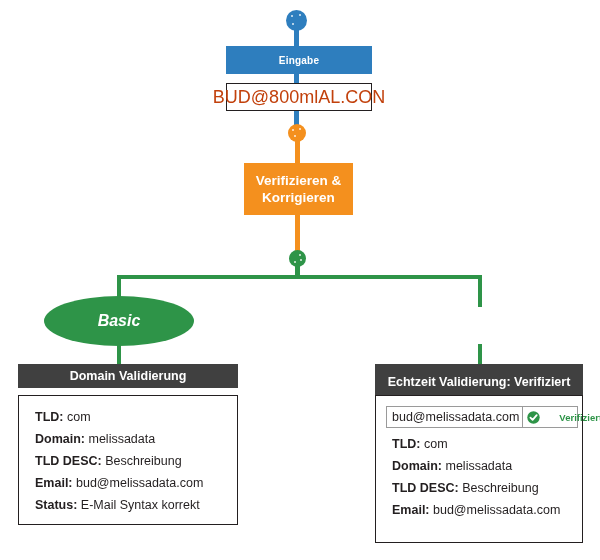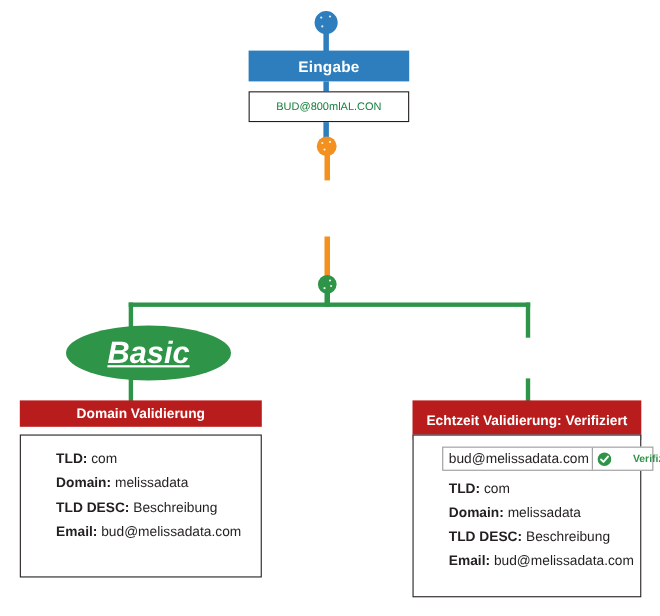--- a/index.html
+++ b/index.html
@@ -46,22 +46,22 @@
   .white-box {
     position: absolute;
     background: #ffffff;
     border: 1.5px solid #231f20;
     box-sizing: border-box;
     display: flex;
     align-items: center;
     justify-content: center;
   }
   .box-text {
-    color: #15803d;
-    font-size: 10px;
+    color: #c2410c;
+    font-size: 18px;
   }
   
   .orange-box {
     position: absolute;
     background: #F4901E;
     color: #ffffff;
     font-weight: bold;
     font-size: 13.5px;
     line-height: 17px;
     text-align: center;
@@ -78,35 +78,35 @@
     display: flex;
     align-items: center;
     justify-content: center;
     color: #ffffff;
     font-style: italic;
     font-weight: bold;
   }
   
   .panel-head {
     position: absolute;
-    background: #b91c1c;
+    background: #404040;
     color: #ffffff;
     font-weight: bold;
     font-size: 12.5px;
     display: flex;
     align-items: center;
     justify-content: center;
     box-sizing: border-box;
   }
   .panel-body {
     position: absolute;
     background: #ffffff;
     border: 1.5px solid #231f20;
     box-sizing: border-box;
-    padding: 10px 0 10px 16px;
+    padding: 10px 0 10px 0;
   }
   .kv {
     font-size: 12.5px;
     color: #231f20;
     line-height: 22px;
     white-space: nowrap;
   }
   .kv .k { font-weight: bold; }
   .kv .v { font-weight: normal; }
   
@@ -149,58 +149,64 @@
 <div id="canvas">
 
   <div class="conn" style="left:294px; top:26px; width:5px; height:22px; background:#2E7EBE;"></div>
 
   <div class="node" style="left:286px; top:10px; width:21px; height:21px; background:#2E7EBE;">
     <span class="dot" style="left:5px; top:5px;"></span>
     <span class="dot" style="left:13px; top:4px;"></span>
     <span class="dot" style="left:6px; top:13px;"></span>
   </div>
 
-  <div class="bar-title" style="left:226px; top:46px; width:146px; height:28px; background:#2E7EBE; font-size:14px;">
+  <div class="bar-title" style="left:226px; top:46px; width:146px; height:28px; background:#2E7EBE; font-size:10px;">
     <span>Eingabe</span>
   </div>
 
   <div class="conn" style="left:294px; top:74px; width:5px; height:16px; background:#2E7EBE;"></div>
 
   <div class="white-box" style="left:226px; top:83px; width:146px; height:28px;">
     <span class="box-text">BUD@800mlAL.CON</span>
   </div>
 
   <div class="conn" style="left:294px; top:111px; width:5px; height:18px; background:#2E7EBE;"></div>
 
   <div class="node" style="left:288px; top:124px; width:18px; height:18px; background:#F4901E;">
     <span class="dot" style="left:4px; top:5px;"></span>
     <span class="dot" style="left:11px; top:4px;"></span>
     <span class="dot" style="left:6px; top:11px;"></span>
   </div>
 
   <div class="conn" style="left:295px; top:140px; width:5px; height:24px; background:#F4901E;"></div>
 
+  <div class="orange-box" style="left:244px; top:163px; width:109px; height:52px;">
+    <span>
+      <span>Verifizieren &amp;</span><br>
+      <span>Korrigieren</span>
+    </span>
+  </div>
 
   <div class="conn" style="left:295px; top:215px; width:5px; height:40px; background:#F4901E;"></div>
 
   <div class="node" style="left:289px; top:250px; width:17px; height:17px; background:#2E9448;">
     <span class="dot" style="left:10px; top:4px;"></span>
     <span class="dot" style="left:11px; top:9px;"></span>
     <span class="dot" style="left:5px; top:11px;"></span>
   </div>
 
   <div class="conn" style="left:295px; top:265px; width:5px; height:14px; background:#2E9448;"></div>
 
   <div class="conn" style="left:117px; top:275px; width:365px; height:4px; background:#2E9448;"></div>
 
   <div class="conn" style="left:117px; top:275px; width:4px; height:32px; background:#2E9448;"></div>
 
   <div class="conn" style="left:478px; top:275px; width:4px; height:32px; background:#2E9448;"></div>
 
-  <div class="ellipse" style="left:60px; top:296px; width:150px; height:50px; font-size:28px;text-decoration:underline;">
+  <div class="ellipse" style="left:44px; top:296px; width:150px; height:50px; font-size:16px;">
     <span>Basic</span>
   </div>
 
   <div class="conn" style="left:117px; top:344px; width:4px; height:22px; background:#2E9448;"></div>
 
   <div class="panel-head" style="left:18px; top:364px; width:220px; height:24px;">
     <span>Domain Validierung</span>
   </div>
 
   <div class="panel-body" style="left:18px; top:395px; width:220px; height:130px;">
@@ -213,20 +219,24 @@
         <span class="k">Domain:</span>
         <span class="v">melissadata</span>
       </div>
       <div class="kv">
         <span class="k">TLD DESC:</span>
         <span class="v">Beschreibung</span>
       </div>
       <div class="kv">
         <span class="k">Email:</span>
         <span class="v">bud@melissadata.com</span>
+      </div>
+      <div class="kv">
+        <span class="k">Status:</span>
+        <span class="v">E-Mail Syntax korrekt</span>
       </div>
     </div>
   </div>
 
 
   <div class="conn" style="left:478px; top:344px; width:4px; height:22px; background:#2E9448;"></div>
 
   <div class="panel-head" style="left:375px; top:364px; width:208px; height:36px;text-align:center;">
     <span>Echtzeit Validierung: Verifiziert</span>
   </div>

